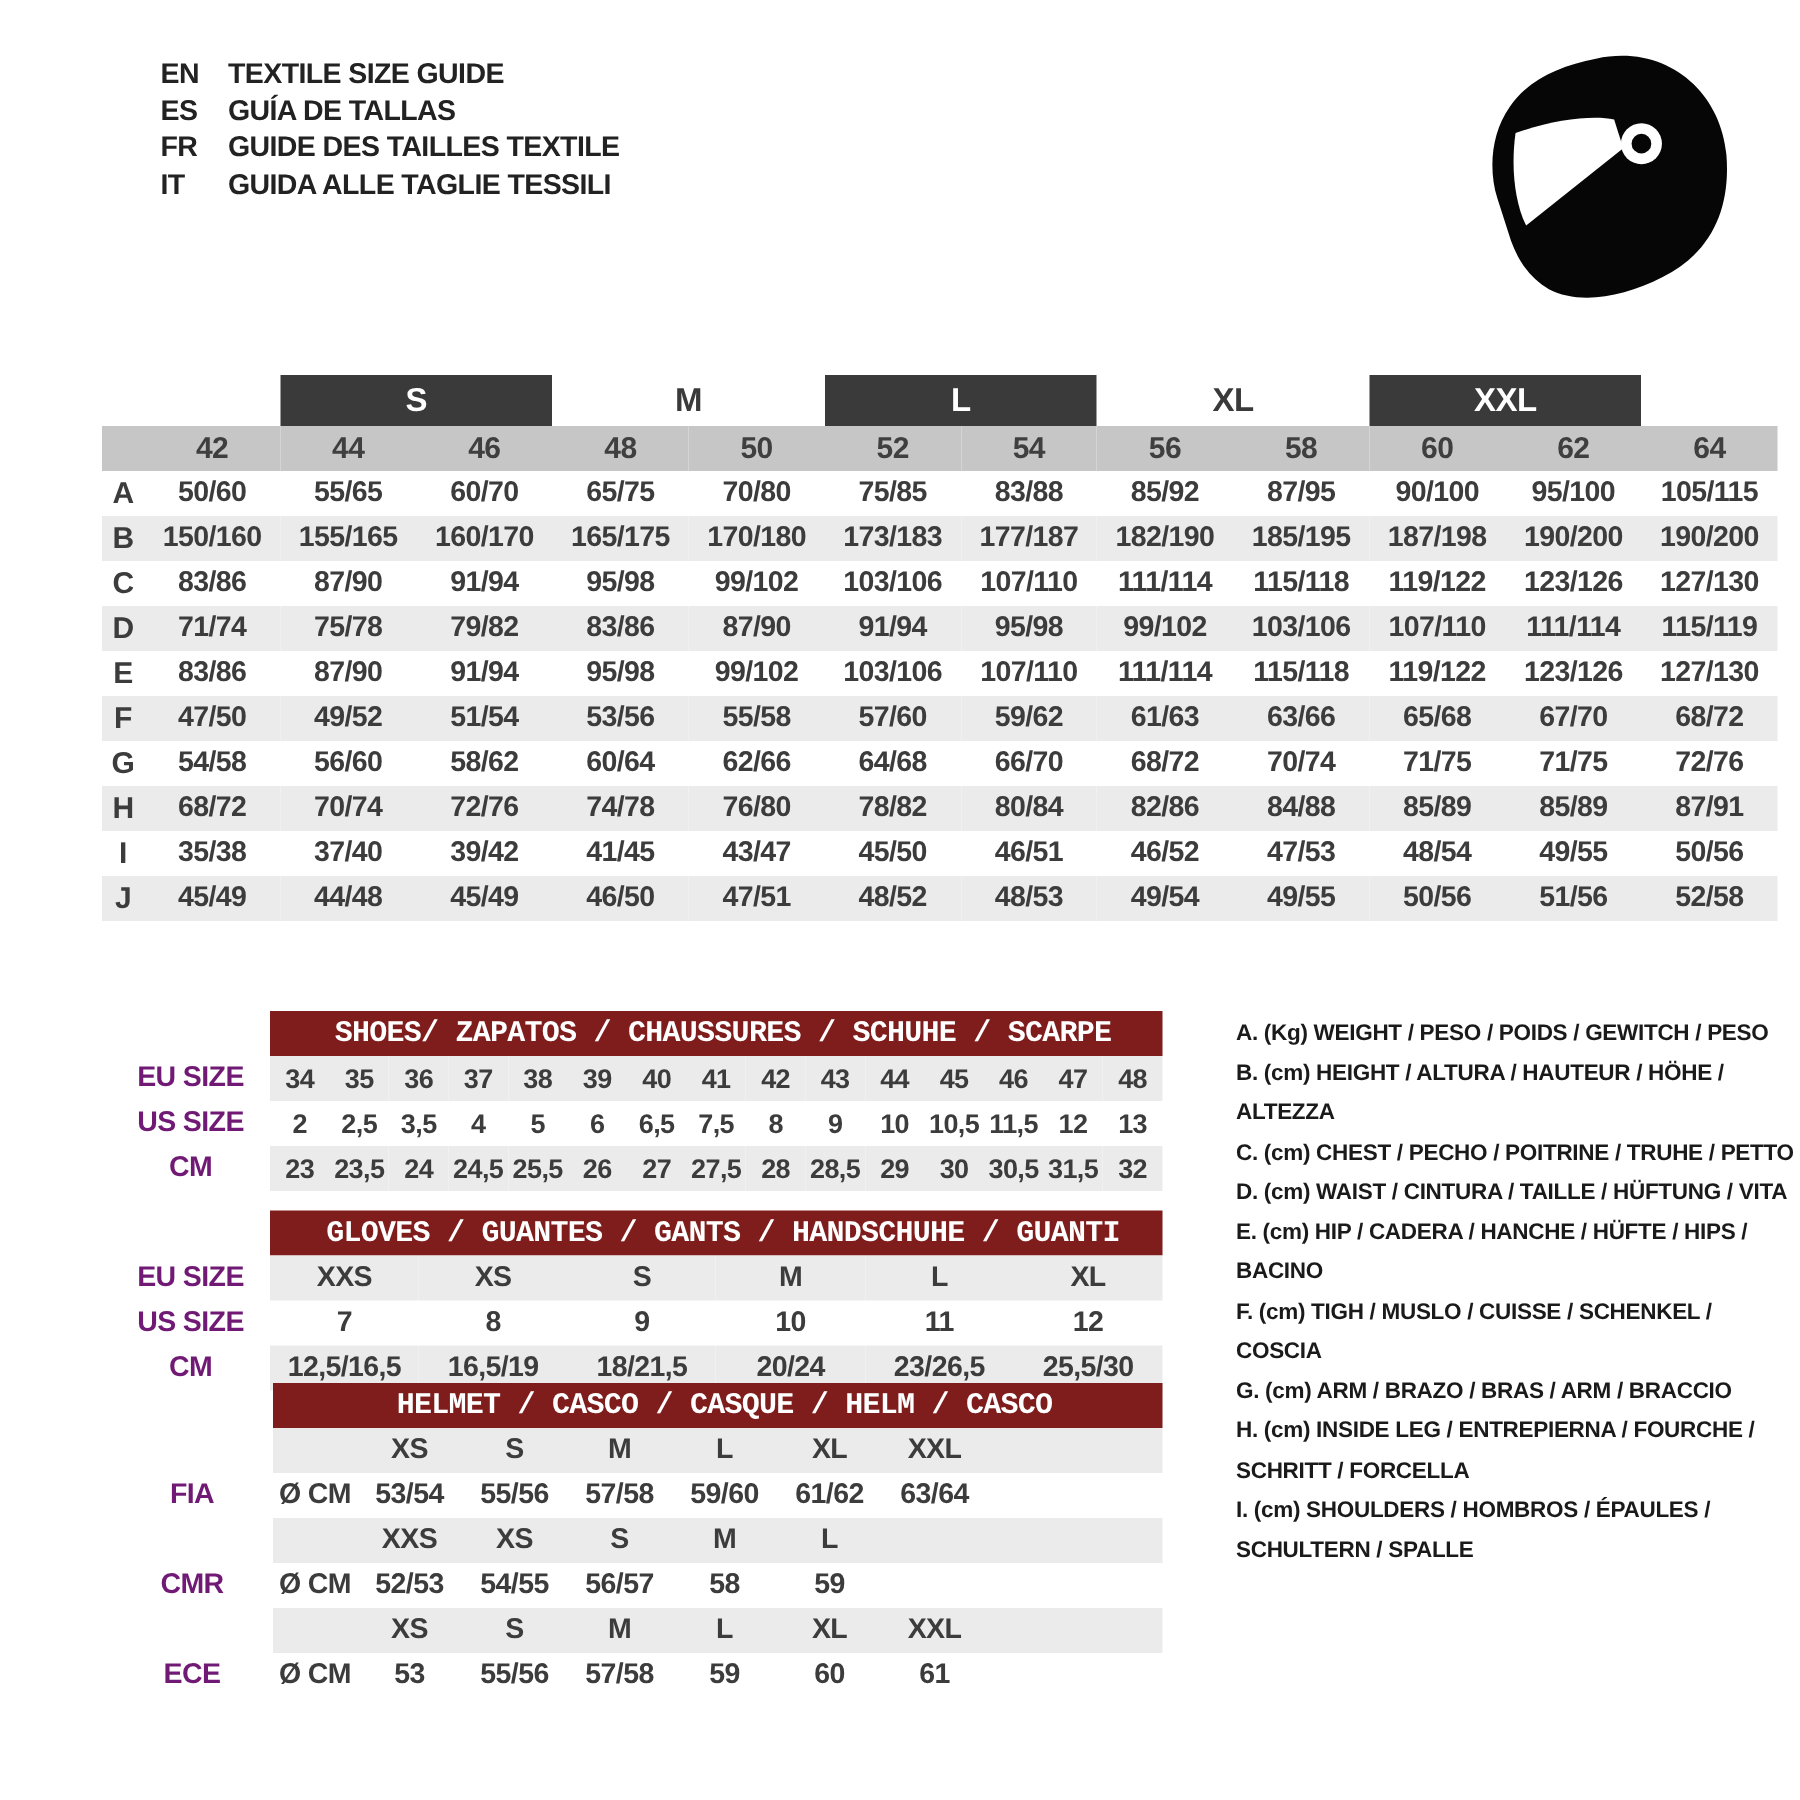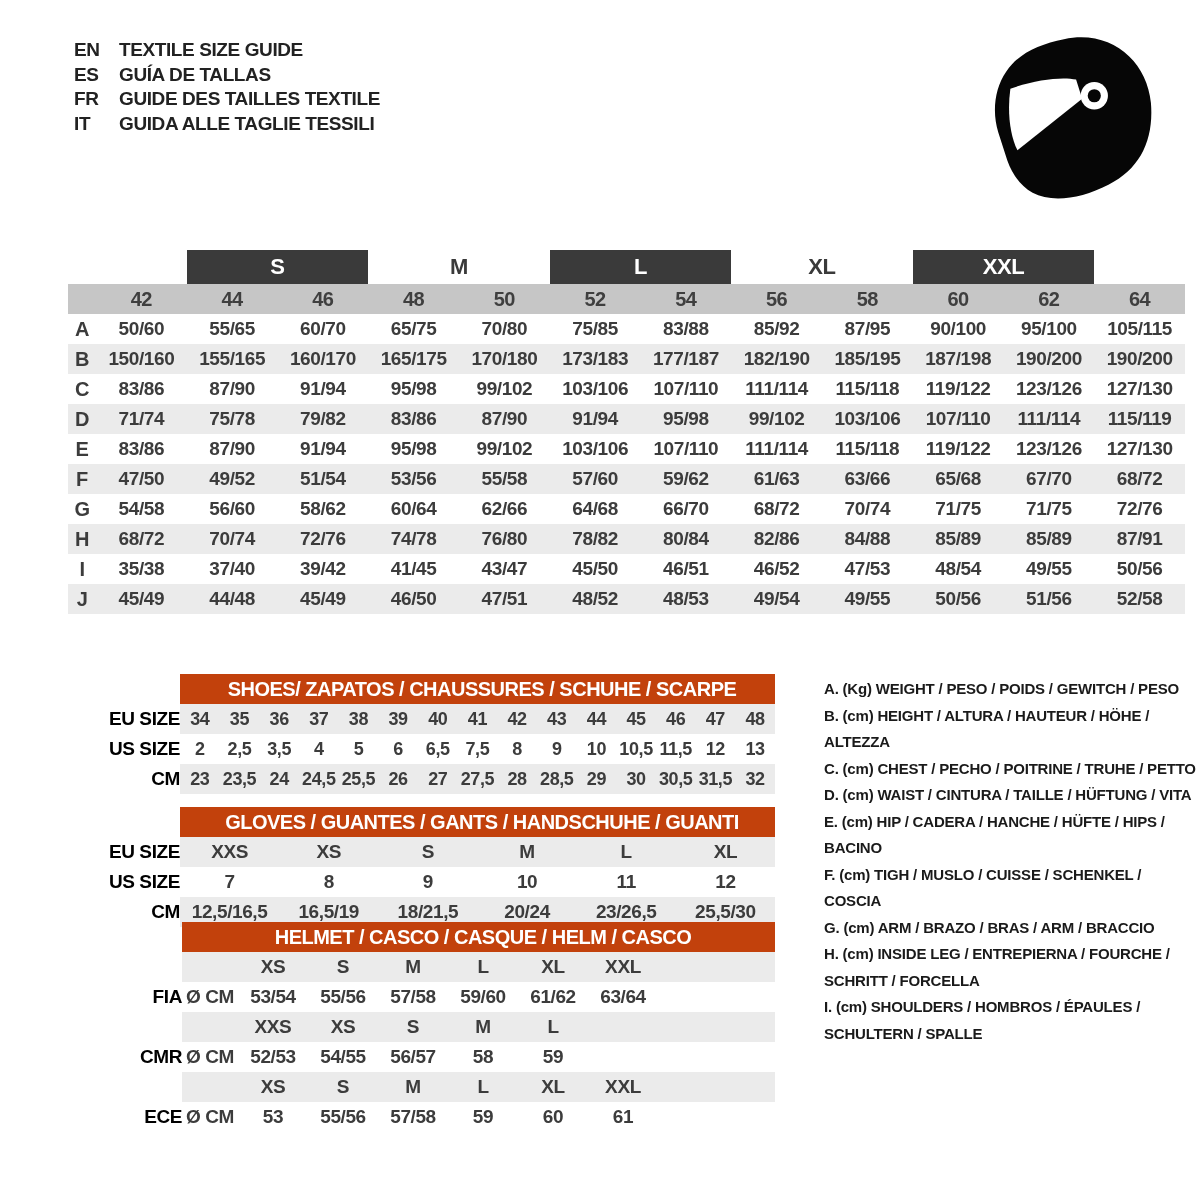--- a/index.html
+++ b/index.html
@@ -7,44 +7,44 @@
     width:1200px;height:1200px;position:relative;overflow:hidden;
     background:#ffffff;
     font-family:"Liberation Sans","DejaVu Sans",sans-serif;
     font-weight:700;color:#3c3c3c;letter-spacing:-0.4px;
   }
   table{border-collapse:collapse;table-layout:fixed;}
   td,th{padding:0;vertical-align:middle;font-weight:700;}
 
   
   .lang-list{position:absolute;left:74px;top:38px;color:#222;}
-  .lang-row{display:flex;font-size:19px;line-height:24.5px;}
+  .lang-row{display:flex;font-size:19px;line-height:24.5px;margin-left:33px;}
   .lang-code{width:45px;}
 
   
   .helmet-logo{position:absolute;left:976px;top:26px;width:184px;height:182px;}
 
   
   .main-table{position:absolute;left:68px;top:250px;width:1117px;font-size:19px;}
   .main-table td,.main-table th{text-align:center;height:30px;line-height:30px;white-space:nowrap;}
   .letters-row td{height:34px;line-height:34px;font-size:22px;}
   .size-letter[data-variant="dark"]{background:#3a3a3a;color:#ffffff;}
   .size-letter[data-variant="light"]{color:#3a3a3a;}
   .nums-row td{background:#c6c6c6;font-size:20px;color:#3f3f3f;}
   .main-table tbody th{font-size:20px;}
   .main-table tbody tr:nth-child(even){background:#ebebeb;}
 
   
   .sub-table{position:absolute;left:60px;width:715px;font-size:18px;}
   .sub-table td{text-align:center;height:30px;line-height:30px;white-space:nowrap;}
-  .sub-table th{text-align:right;padding-left:14px;font-size:19px;color:#000000;white-space:nowrap;}
+  .sub-table th{text-align:center;padding-left:14px;font-size:19px;color:#701a75;white-space:nowrap;}
   .sub-table tbody tr:nth-child(odd) td{background:#ebebeb;}
-  .section-bar{background:#c2410c;color:#ffffff;text-align:right;
+  .section-bar{background:#7f1d1d;color:#ffffff;text-align:right;
                padding-left:9px;height:29px !important;line-height:29px !important;
-               font-size:20px;letter-spacing:-0.5px;}
+               font-size:20px;letter-spacing:-0.5px;font-family:Liberation Mono, monospace;}
   .shoes-table{top:674px;}
   .gloves-table{top:807px;font-size:19px;}
   .helmet-table{top:922px;font-size:19px;}
 
   
   .legend{position:absolute;left:800px;top:676px;width:398px;color:#1a1a1a;}
   .legend-item{font-size:15px;line-height:26.5px;letter-spacing:-0.2px;margin-left:24px;}
 </style>
 </head>
 <body>

